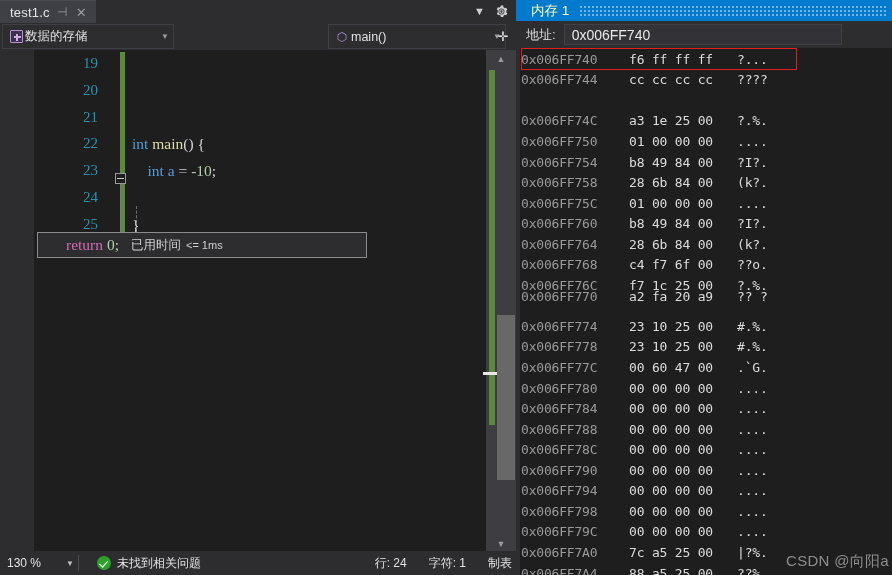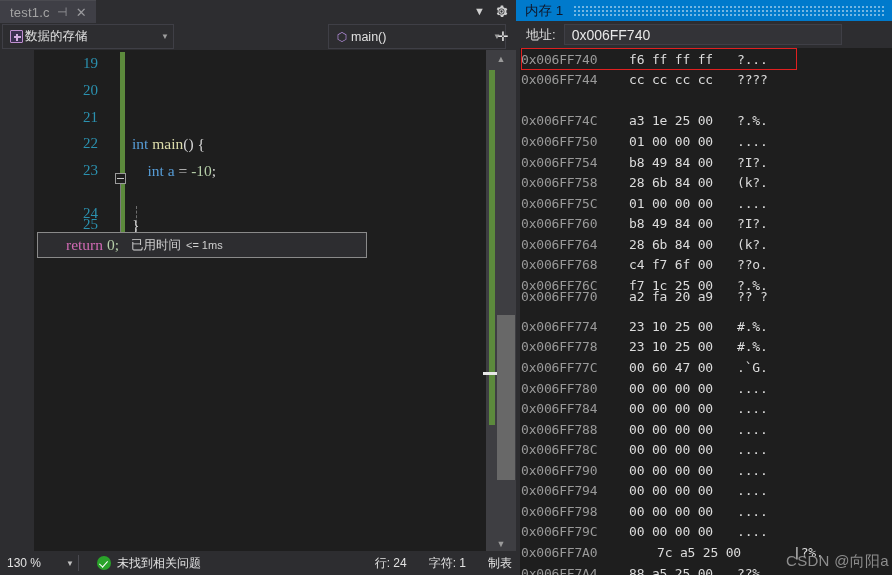--- a/index.html
+++ b/index.html
@@ -23,21 +23,21 @@
     background: #2d2d30;
   }
   #file-tab {
     position: absolute; left: 0; top: 0; height: 23px;
     display: flex; align-items: center; gap: 6px;
     padding: 0 8px 0 10px;
     background: #3f3f46;
     color: #d8d8d8; font-size: 13px;
     border-top: 1px solid #4a4a50;
   }
-  #file-tab .tab-label { color: #a3a3a3; font-size: 13px; letter-spacing: .2px; }
+  #file-tab .tab-label { color: #e5e5e5; font-size: 13px; letter-spacing: .2px; }
   .tab-pin, .tab-close {
     color: #9a9a9e; font-size: 12px; line-height: 1;
     width: 13px; text-align: center; cursor: pointer;
   }
   .tab-close { font-size: 13px; }
   #tab-right-tools {
     position: absolute; right: 0; top: 0; height: 23px;
     display: flex; align-items: center; gap: 10px; padding-right: 8px;
   }
   .tool-glyph { color: #cfcfcf; font-size: 11px; cursor: pointer; line-height: 1; }
@@ -231,21 +231,21 @@
   #memory-pane {
     position: absolute; left: 516px; top: 0; width: 376px; height: 575px;
     background: #1e1e1e;
   }
   #memory-title-bar {
     position: absolute; left: 0; top: 0; width: 376px; height: 21px;
     background: #007acc;
     display: flex; align-items: center;
   }
   #memory-title-text {
-    color: #0f172a; font-size: 13.5px; padding-left: 9px; white-space: nowrap;
+    color: #fef9c3; font-size: 13.5px; padding-left: 15px; white-space: nowrap;
   }
   #memory-grip {
     flex: 1; height: 11px; margin-left: 10px; margin-right: 6px;
     background-image:
       radial-gradient(circle, rgba(255,255,255,.45) 0.8px, transparent 0.9px);
     background-size: 4px 4px;
   }
   #memory-address-bar {
     position: absolute; left: 0; top: 21px; width: 376px; height: 27px;
     background: #2d2d30; display: flex; align-items: center;
@@ -342,21 +342,21 @@
           <path fill="#f5c542" stroke="#8a6d10" stroke-width="1" d="M1 5 h9 V1.5 L18.5 8 L10 14.5 V11 H1 Z"></path>
         </svg>
       </div>
 
       <div id="line-gutter">
           <div class="line-no" style="top: 5px;">19</div>
           <div class="line-no" style="top: 31.8px;">20</div>
           <div class="line-no" style="top: 58.6px;">21</div>
           <div class="line-no" style="top: 85.4px;">22</div>
           <div class="line-no" style="top: 112.2px;">23</div>
-          <div class="line-no" style="top: 155px;">24</div>
+          <div class="line-no" style="top: 139px;">24</div>
           <div class="line-no" style="top: 165.8px;">25</div>
         </div>
 
       <div id="change-bar"></div>
 
       <div id="code-area">
         <div id="collapse-box"></div>
         <div id="brace-guide"></div>
         <div id="brace-guide-foot"></div>
         <div class="indent-guide" style="left:30px; top:156px; height:26px;"></div>
@@ -432,19 +432,19 @@
         <div class="mem-row" style="top: 288.7px;"><span class="mem-addr">0x006FF778</span><span class="mem-hex">23 10 25 00</span><span class="mem-ascii">#.%.</span></div>
         <div class="mem-row" style="top: 309.25px;"><span class="mem-addr">0x006FF77C</span><span class="mem-hex">00 60 47 00</span><span class="mem-ascii">.`G.</span></div>
         <div class="mem-row" style="top: 329.8px;"><span class="mem-addr">0x006FF780</span><span class="mem-hex">00 00 00 00</span><span class="mem-ascii">....</span></div>
         <div class="mem-row" style="top: 350.35px;"><span class="mem-addr">0x006FF784</span><span class="mem-hex">00 00 00 00</span><span class="mem-ascii">....</span></div>
         <div class="mem-row" style="top: 370.9px;"><span class="mem-addr">0x006FF788</span><span class="mem-hex">00 00 00 00</span><span class="mem-ascii">....</span></div>
         <div class="mem-row" style="top: 391.45px;"><span class="mem-addr">0x006FF78C</span><span class="mem-hex">00 00 00 00</span><span class="mem-ascii">....</span></div>
         <div class="mem-row" style="top: 412px;"><span class="mem-addr">0x006FF790</span><span class="mem-hex">00 00 00 00</span><span class="mem-ascii">....</span></div>
         <div class="mem-row" style="top: 432.55px;"><span class="mem-addr">0x006FF794</span><span class="mem-hex">00 00 00 00</span><span class="mem-ascii">....</span></div>
         <div class="mem-row" style="top: 453.1px;"><span class="mem-addr">0x006FF798</span><span class="mem-hex">00 00 00 00</span><span class="mem-ascii">....</span></div>
         <div class="mem-row" style="top: 473.65px;"><span class="mem-addr">0x006FF79C</span><span class="mem-hex">00 00 00 00</span><span class="mem-ascii">....</span></div>
-        <div class="mem-row" style="top: 494.2px; gap: 28px;"><span class="mem-addr">0x006FF7A0</span><span class="mem-hex">7c a5 25 00</span><span class="mem-ascii">|?%.</span></div>
+        <div class="mem-row" style="top: 494.2px;"><span class="mem-addr">0x006FF7A0</span><span class="mem-hex">7c a5 25 00</span><span class="mem-ascii">|?%.</span></div>
         <div class="mem-row" style="top: 514.75px;"><span class="mem-addr">0x006FF7A4</span><span class="mem-hex">88 a5 25 00</span><span class="mem-ascii">??%.</span></div>
       </div>
 
     <div id="watermark">CSDN @向阳a</div>
   </div>
 </div>
 
 </body></html>

